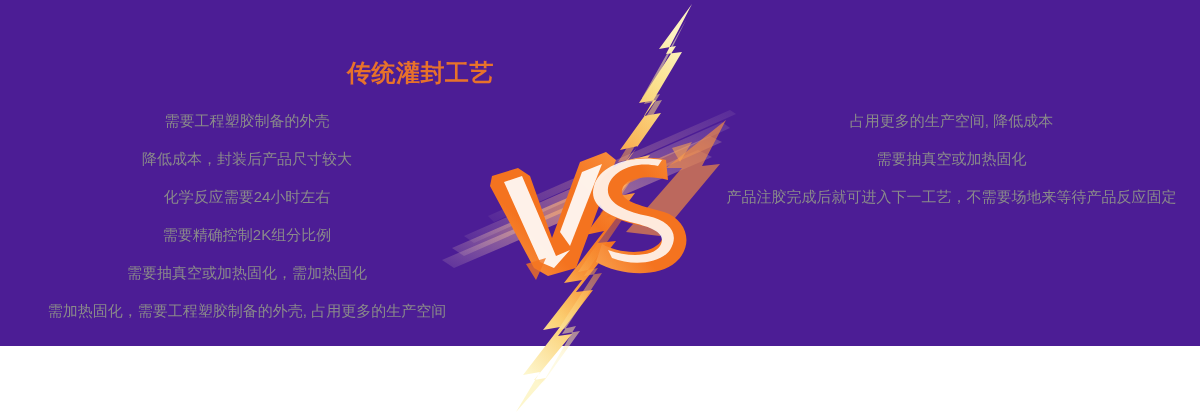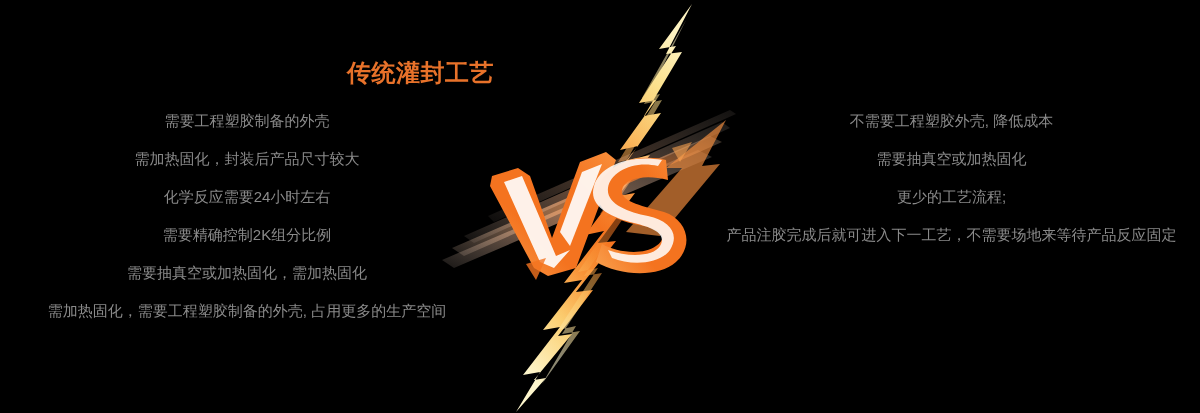--- a/index.html
+++ b/index.html
@@ -12,22 +12,22 @@
     height: 413px;
     background: #ffffff;
     font-family: "Liberation Sans", "DejaVu Sans", sans-serif;
     overflow: hidden;
     position: relative;
   }
 
   .comparison-stage {
     position: relative;
     width: 1200px;
-    height: 413px;
-    background: #000000;
+    height: 346px;
+    background: #4c1d95;
   }
 
   
   .vs-graphic {
     position: absolute;
     left: 430px;
     top: 0;
     width: 340px;
     height: 413px;
     pointer-events: none;
@@ -98,21 +98,21 @@
 </style>
 </head>
 <body>
 
 <div class="comparison-stage">
 
   <div class="column column-left">
     <div class="column-heading">传统灌封工艺</div>
     <ul class="feature-list">
       <li class="feature-item">需要工程塑胶制备的外壳</li>
-      <li class="feature-item">需加热固化，封装后产品尺寸较大</li>
+      <li class="feature-item">降低成本，封装后产品尺寸较大</li>
       <li class="feature-item">化学反应需要24小时左右</li>
       <li class="feature-item">需要精确控制2K组分比例</li>
       <li class="feature-item">需要抽真空或加热固化，需加热固化</li>
       <li class="feature-item">需加热固化，需要工程塑胶制备的外壳, 占用更多的生产空间</li>
     </ul>
   </div>
 
   <div class="vs-graphic">
     <svg viewBox="0 0 340 413" xmlns="http://www.w3.org/2000/svg" aria-hidden="true">
       <defs>
@@ -256,20 +256,19 @@
                  Z" fill="#ffffff" opacity="0.85"></path>
       </g>
 
       <path d="M 96 264 L 116 258 L 106 280 Z" fill="#f4731f" opacity="0.8"></path>
       <path d="M 242 148 L 262 142 L 250 162 Z" fill="#f9a250" opacity="0.6"></path>
     </svg>
   </div>
 
   <div class="column column-right">
     <ul class="feature-list">
-      <li class="feature-item">不需要工程塑胶外壳, 降低成本</li>
+      <li class="feature-item">占用更多的生产空间, 降低成本</li>
       <li class="feature-item">需要抽真空或加热固化</li>
-      <li class="feature-item">更少的工艺流程;</li>
       <li class="feature-item">产品注胶完成后就可进入下一工艺，不需要场地来等待产品反应固定</li>
     </ul>
   </div>
 
 </div>
 
 </body></html>

